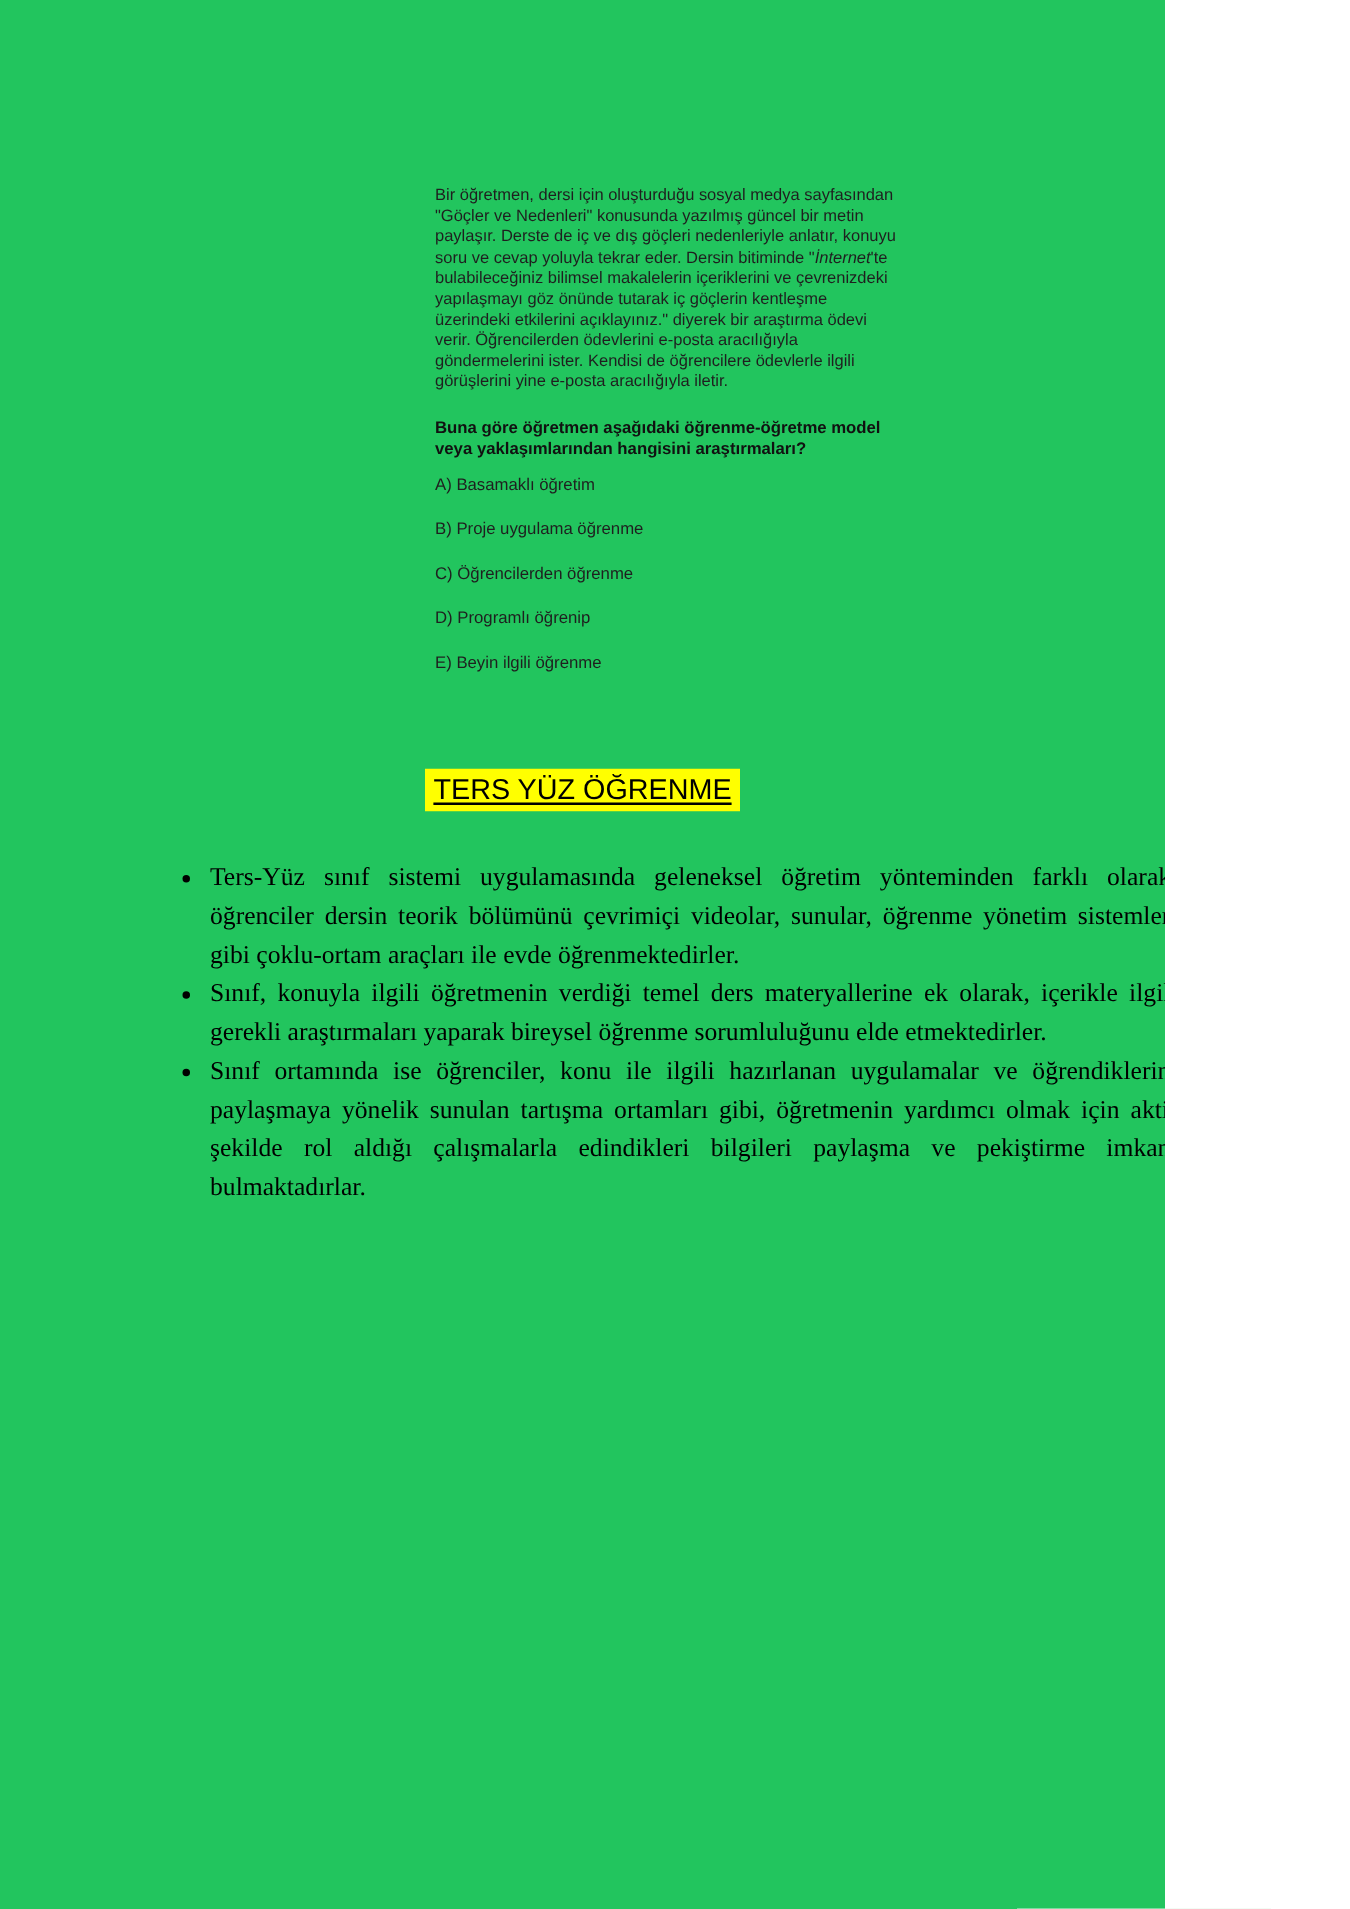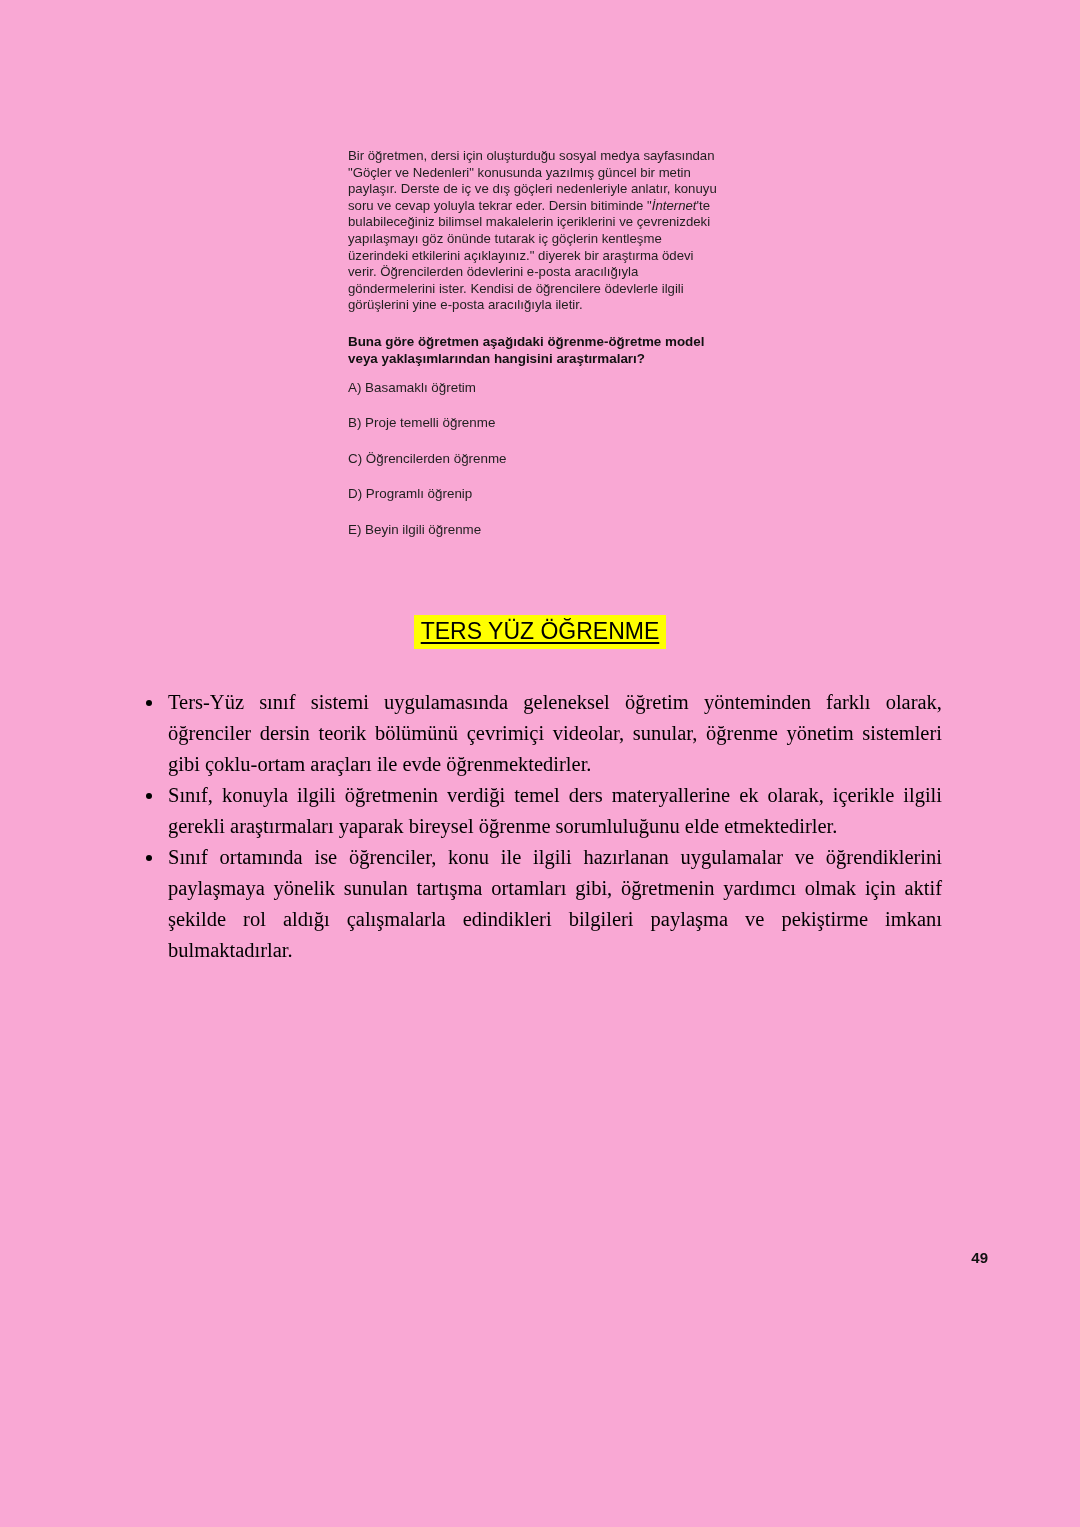--- a/index.html
+++ b/index.html
@@ -1,19 +1,19 @@
 <!DOCTYPE html>
 <html><head>
 <meta charset="utf-8">
 <style>
   html,body { margin:0; padding:0; background:#ffffff; }
   .page {
     position:relative;
-    width:1080px; height:1527px;
-    background:#f9a8d4;
+    width:932px; height:1527px;
+    background:#22c55e;
     color:#000;
     font-family:"Liberation Sans", sans-serif;
     overflow:hidden;
   }
   
   .qblock { position:absolute; left:348px; top:148px; width:374px; }
   .scenario {
     margin:0;
     font-size:13.2px; line-height:16.6px;
     color:#1f1f1f;
@@ -76,21 +76,21 @@
 
 <div class="page">
 
   <div class="qblock">
     <p class="scenario"><span>Bir öğretmen, dersi için oluşturduğu sosyal medya sayfasından "Göçler ve Nedenleri" konusunda yazılmış güncel bir metin paylaşır. Derste de iç ve dış göçleri nedenleriyle anlatır, konuyu soru ve cevap yoluyla tekrar eder. Dersin bitiminde "</span><i>İnternet</i><span>'te bulabileceğiniz bilimsel makalelerin içeriklerini ve çevrenizdeki yapılaşmayı göz önünde tutarak iç göçlerin kentleşme üzerindeki etkilerini açıklayınız." diyerek bir araştırma ödevi verir. Öğrencilerden ödevlerini e-posta aracılığıyla göndermelerini ister. Kendisi de öğrencilere ödevlerle ilgili görüşlerini yine e-posta aracılığıyla iletir.</span></p>
 
     <p class="stem">Buna göre öğretmen aşağıdaki öğrenme-öğretme model veya yaklaşımlarından hangisini araştırmaları?</p>
 
     <div class="options">
       <p class="option">A) Basamaklı öğretim</p>
-      <p class="option">B) Proje temelli öğrenme</p>
+      <p class="option">B) Proje uygulama öğrenme</p>
       <p class="option">C) Öğrencilerden öğrenme</p>
       <p class="option">D) Programlı öğrenip</p>
       <p class="option">E) Beyin ilgili öğrenme</p>
     </div>
   </div>
 
   <h1 class="heading"><mark style="background: rgb(255, 255, 0);">TERS YÜZ ÖĞRENME</mark></h1>
 
   <ul class="bullets">
     <li class="bullet"><span class="dot"></span><span>Ters-Yüz sınıf sistemi uygulamasında geleneksel öğretim yönteminden farklı olarak, öğrenciler dersin teorik bölümünü çevrimiçi videolar, sunular, öğrenme yönetim sistemleri gibi çoklu-ortam araçları ile evde öğrenmektedirler.</span></li>

